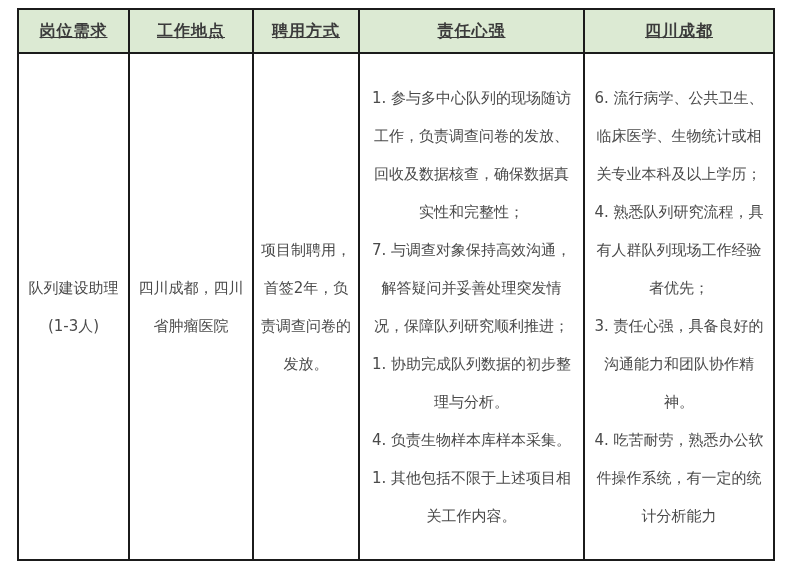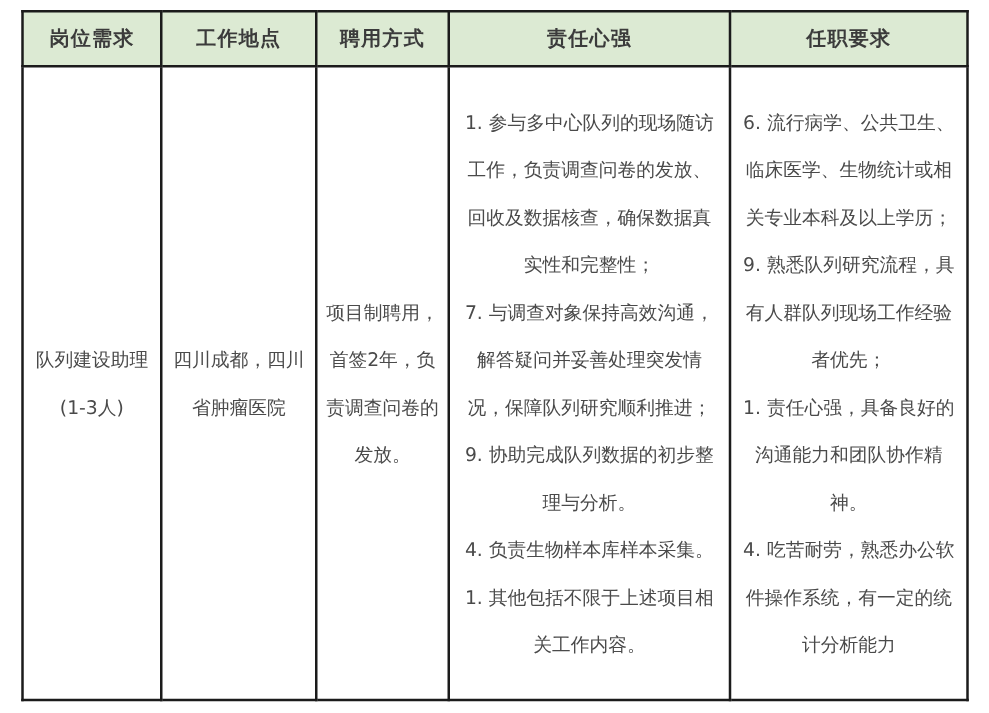--- a/index.html
+++ b/index.html
@@ -26,20 +26,21 @@
   }
   .job-table th {
     height: 44px;
     background: var(--header-bg, #dcead3);
     color: var(--header-text, #3b3b3b);
     font-size: 16px;
     font-weight: bold;
     text-align: center;
     vertical-align: middle;
     letter-spacing: 1px;
+    text-decoration: underline;
   }
   .job-table td {
     vertical-align: middle;
     text-align: center;
     color: var(--body-text, #4a4a4a);
     font-size: 15px;
     line-height: 38px;
     padding: 4px 7px;
     overflow: hidden;
   }
@@ -56,47 +57,47 @@
       <col style="width:106px">
       <col style="width:225px">
       <col style="width:190px">
     </colgroup>
     <thead>
       <tr class="header-row">
         <th>岗位需求</th>
         <th>工作地点</th>
         <th>聘用方式</th>
         <th>责任心强</th>
-        <th>任职要求</th>
+        <th>四川成都</th>
       </tr>
     </thead>
     <tbody>
       <tr>
         <td>
           <div class="cell-text">队列建设助理 (1-3人)</div>
         </td>
         <td>
           <div class="cell-text">四川成都，四川省肿瘤医院</div>
         </td>
         <td>
           <div class="cell-text">项目制聘用，首签2年，负责调查问卷的发放。</div>
         </td>
         <td>
           <div class="cell-text">
               <p class="cell-para">1. 参与多中心队列的现场随访工作，负责调查问卷的发放、回收及数据核查，确保数据真实性和完整性；</p>
               <p class="cell-para">7. 与调查对象保持高效沟通，解答疑问并妥善处理突发情况，保障队列研究顺利推进；</p>
-              <p class="cell-para">9. 协助完成队列数据的初步整理与分析。</p>
+              <p class="cell-para">1. 协助完成队列数据的初步整理与分析。</p>
               <p class="cell-para">4. 负责生物样本库样本采集。</p>
               <p class="cell-para">1. 其他包括不限于上述项目相关工作内容。</p>
             </div>
         </td>
         <td>
           <div class="cell-text">
               <p class="cell-para">6. 流行病学、公共卫生、临床医学、生物统计或相关专业本科及以上学历；</p>
-              <p class="cell-para">9. 熟悉队列研究流程，具有人群队列现场工作经验者优先；</p>
-              <p class="cell-para">1. 责任心强，具备良好的沟通能力和团队协作精神。</p>
+              <p class="cell-para">4. 熟悉队列研究流程，具有人群队列现场工作经验者优先；</p>
+              <p class="cell-para">3. 责任心强，具备良好的沟通能力和团队协作精神。</p>
               <p class="cell-para">4. 吃苦耐劳，熟悉办公软件操作系统，有一定的统计分析能力</p>
             </div>
         </td>
       </tr>
     </tbody>
   </table>
 </div>
 
 </body></html>

